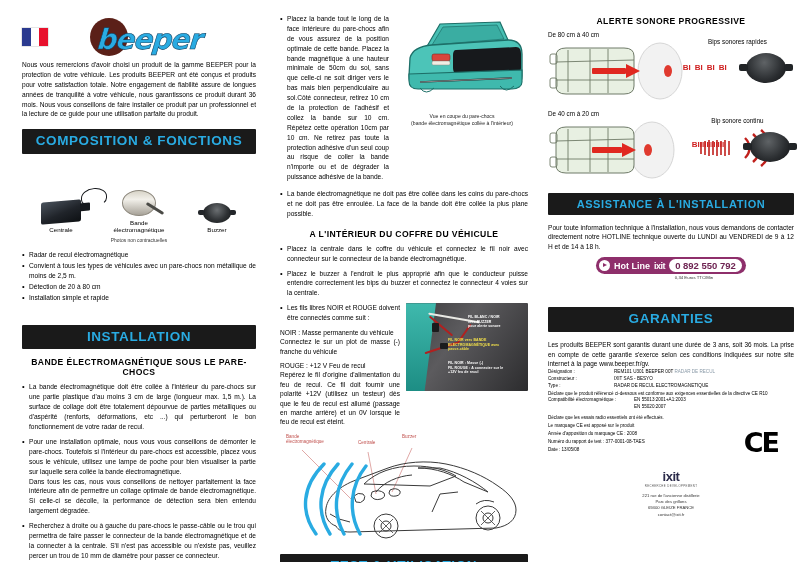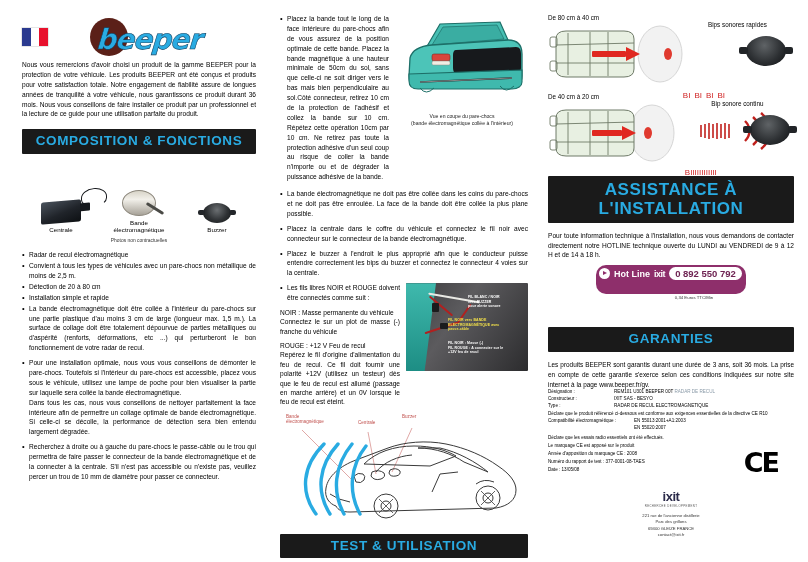--- a/index.html
+++ b/index.html
@@ -22,21 +22,21 @@
     color: #29abe2;
     text-align: center;
     font-weight: bold;
     font-size: 13.5px;
     letter-spacing: .6px;
     padding: 5px 2px 5px;
     margin: 10px 0 8px;
     border-radius: 1px;
     line-height: 1.1;
   }
-  .bar.small { font-size: 17px; }
+  .bar.small { font-size: 11px; }
   .subhead {
     text-align: center;
     font-weight: bold;
     font-size: 8.6px;
     letter-spacing: .4px;
     margin: 6px 0 5px;
   }
 
   
   p.body {
@@ -175,23 +175,22 @@
     position: absolute; font-size: 4.6px; color: #c0504d; white-space: nowrap;
   }
 
   
   .alert-row { display: flex; align-items: center; margin-bottom: 4px; }
   .alert-left { width: 54%; }
   .alert-right { width: 46%; position: relative; height: 62px; }
   .dist-lbl { font-size: 6.3px; margin-bottom: 2px; }
   .beep-lbl { font-size: 6.3px; text-align: center; margin-bottom: 2px; }
   .bi {
-    color: #cf1f1f; font-weight: normal; font-size: 8px;
+    color: #cf1f1f; font-weight: bold; font-size: 8px;
     font-family: "Liberation Sans", sans-serif;
-    margin-top: 45px;
   }
   .bi-row { display: flex; align-items: center; gap: 4px; position: absolute; top: 16px; left: 2px; }
   .buzz-round {
     width: 40px; height: 30px; border-radius: 50%;
     background: radial-gradient(circle at 46% 32%, #5f6366 0%, #2b2e31 58%, #101113 100%);
     position: relative;
   }
   .buzz-round::before, .buzz-round::after {
     content: ""; position: absolute; top: 11px;
     width: 9px; height: 7px; background: #212427; border-radius: 2px;
@@ -201,21 +200,21 @@
 
   
   .hotline {
     display: flex; align-items: center; justify-content: center;
     margin: 6px 0 1px;
   }
   .hl-pill {
     display: flex; align-items: center; gap: 4px;
     background: #8e2f6b;
     border-radius: 10px;
-    padding: 2px 4px 14px 3px;
+    padding: 2px 4px 2px 3px;
   }
   .hl-play {
     width: 11px; height: 11px; border-radius: 50%;
     background: #fff; position: relative; flex: 0 0 auto;
   }
   .hl-play::after {
     content: ""; position: absolute; left: 4px; top: 3px;
     border-left: 4px solid #8e2f6b;
     border-top: 2.5px solid transparent;
     border-bottom: 2.5px solid transparent;
@@ -307,21 +306,23 @@
 
     <div class="note-mini">Photos non contractuelles</div>
 
     <ul class="bullets compact" style="margin-top:7px;">
       <li>Radar de recul électromagnétique</li>
       <li>Convient à tous les types de véhicules avec un pare-chocs non métallique de moins de 2,5 m.</li>
       <li>Détection de 20 à 80 cm</li>
       <li>Installation simple et rapide</li>
     </ul>
 
-
+    <div class="bar" style="margin-top:22px;">INSTALLATION</div>
+
+    <div class="subhead">BANDE ÉLECTROMAGNÉTIQUE SOUS LE PARE-CHOCS</div>
 
     <ul class="bullets">
       <li>La bande électromagnétique doit être collée à l'intérieur du pare-chocs sur une partie plastique d'au moins 3 cm de large (longueur max. 1,5 m.). La surface de collage doit être totalement dépourvue de parties métalliques ou d'aspérité (renforts, déformations, etc ...) qui perturberont le bon fonctionnement de votre radar de recul.</li>
       <li style="white-space:pre-line;">Pour une installation optimale, nous vous vous conseillons de démonter le pare-chocs. Toutefois si l'intérieur du pare-chocs est accessible, placez vous sous le véhicule, utilisez une lampe de poche pour bien visualiser la partie sur laquelle sera collée la bande électromagnétique.
 Dans tous les cas, nous vous conseillons de nettoyer parfaitement la face intérieure afin de permettre un collage optimale de bande électromagnétique. Si celle-ci se décolle, la performance de détection sera bien entendu largement dégradée.</li>
       <li>Recherchez à droite ou à gauche du pare-chocs le passe-câble ou le trou qui permettra de faire passer le connecteur de la bande électromagnétique et de la connecter à la centrale. S'il n'est pas accessible ou n'existe pas, veuillez percer un trou de 10 mm de diamètre pour passer ce connecteur.</li>
 
     </ul>
   </div>
 
@@ -358,20 +359,21 @@
           <span>Vue en coupe du pare-chocs</span><br>
           <span>(bande électromagnétique collée à l'intérieur)</span>
         </div>
       </div>
     </div>
 
     <ul class="bullets" style="margin-top:2px;">
       <li>La bande électromagnétique ne doit pas être collée dans les coins du pare-chocs et ne doit pas être enroulée. La face de la bande doit être collée la plus plane possible.</li>
     </ul>
 
+    <div class="subhead" style="margin-top:10px;">A L'INTÉRIEUR DU COFFRE DU VÉHICULE</div>
 
     <ul class="bullets">
       <li>Placez la centrale dans le coffre du véhicule et connectez le fil noir avec connecteur sur le connecteur de la bande électromagnétique.</li>
       <li>Placez le buzzer à l'endroit le plus approprié afin que le conducteur puisse entendre correctement les bips du buzzer et connectez le connecteur 4 voies sur la centrale.</li>
     </ul>
 
     <div style="display:flex; gap:6px; margin-top:2px;">
       <div style="flex:1;">
         <ul class="bullets">
           <li>Les fils libres NOIR et ROUGE doivent être connectés comme suit :</li>
@@ -457,20 +459,21 @@
         </g>
       </svg>
     </div>
 
     <div class="bar" style="margin-top:2px;">TEST &amp; UTILISATION</div>
 
   </div>
 
   <div class="col col-right">
 
+    <div class="subhead" style="margin-top:2px;">ALERTE SONORE PROGRESSIVE</div>
 
     <div class="alert-row">
       <div class="alert-left">
         <div class="dist-lbl">De 80 cm à 40 cm</div>
         <svg width="140" height="62" viewBox="0 0 140 62">
           <ellipse cx="112" cy="31" rx="22" ry="28" fill="#f2f2f2" stroke="#d6d6d6" stroke-width="1"></ellipse>
           <ellipse cx="120" cy="31" rx="4" ry="6" fill="#e03a2f"></ellipse>
 
           <g fill="#e8f0e2" stroke="#6f7a68" stroke-width="1">
             <path d="M8 16 q0 -8 10 -8 L76 8 q10 0 10 8 L86 46 q0 8 -10 8 L18 54 q-10 0 -10 -8 Z"></path>
@@ -544,21 +547,21 @@
               <line x1="26" y1="16" x2="26" y2="28"></line>
               <line x1="30" y1="15" x2="30" y2="29"></line>
               <line x1="34" y1="14" x2="34" y2="30"></line>
               <line x1="38" y1="15" x2="38" y2="29"></line>
               <line x1="42" y1="14" x2="42" y2="30"></line>
               <line x1="46" y1="15" x2="46" y2="29"></line>
               <line x1="50" y1="14" x2="50" y2="30"></line>
               <line x1="54" y1="15" x2="54" y2="29"></line>
             </g>
           </svg>
-          <span class="bi" style="position:absolute; left:4px; top:14px;">BIIIIIIIIIIII</span>
+          <span class="bi" style="position:absolute; left:11px; top:14px;">BIIIIIIIIIIII</span>
           <div style="position:absolute; right:4px; top:6px;">
             <div class="buzz-round"></div>
           </div>
         </div>
       </div>
     </div>
 
     <div class="bar small" style="margin-top:8px;">ASSISTANCE À L'INSTALLATION</div>
 
     <p class="body tight">Pour toute information technique à l'installation, nous vous demandons de contacter directement notre HOTLINE technique ouverte du LUNDI au VENDREDI de 9 à 12 H  et de 14 à 18 h.</p>

